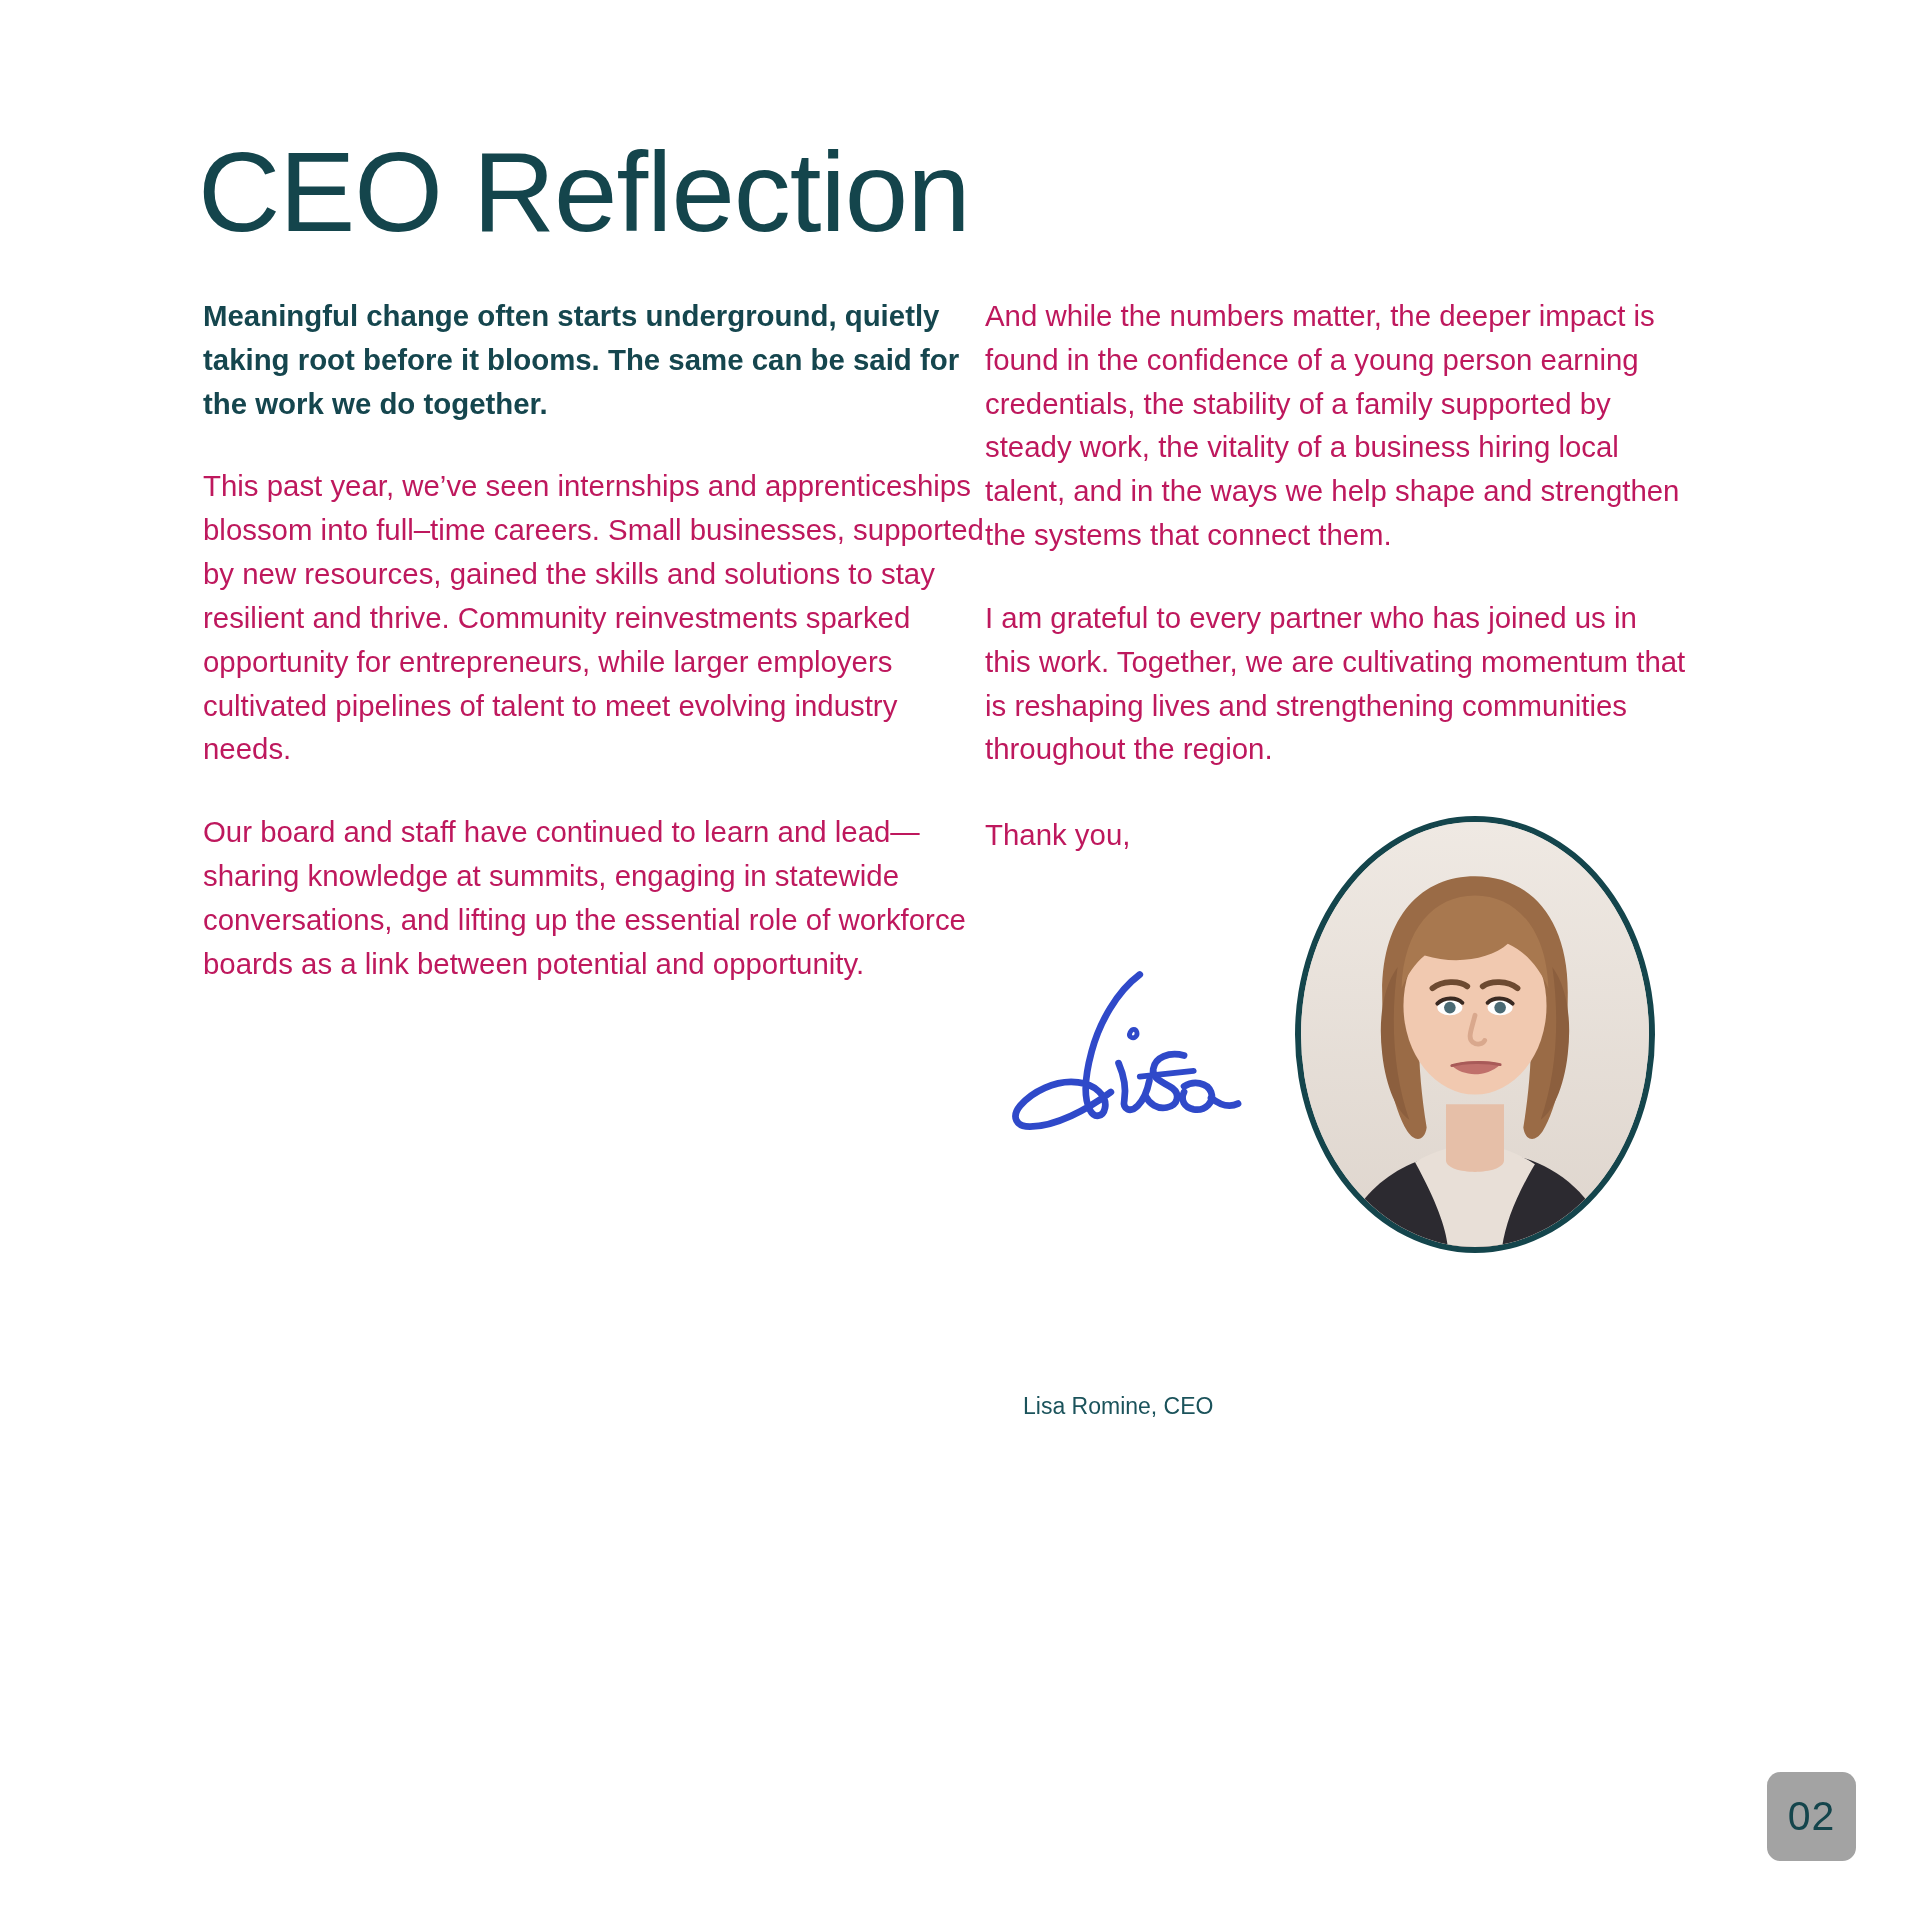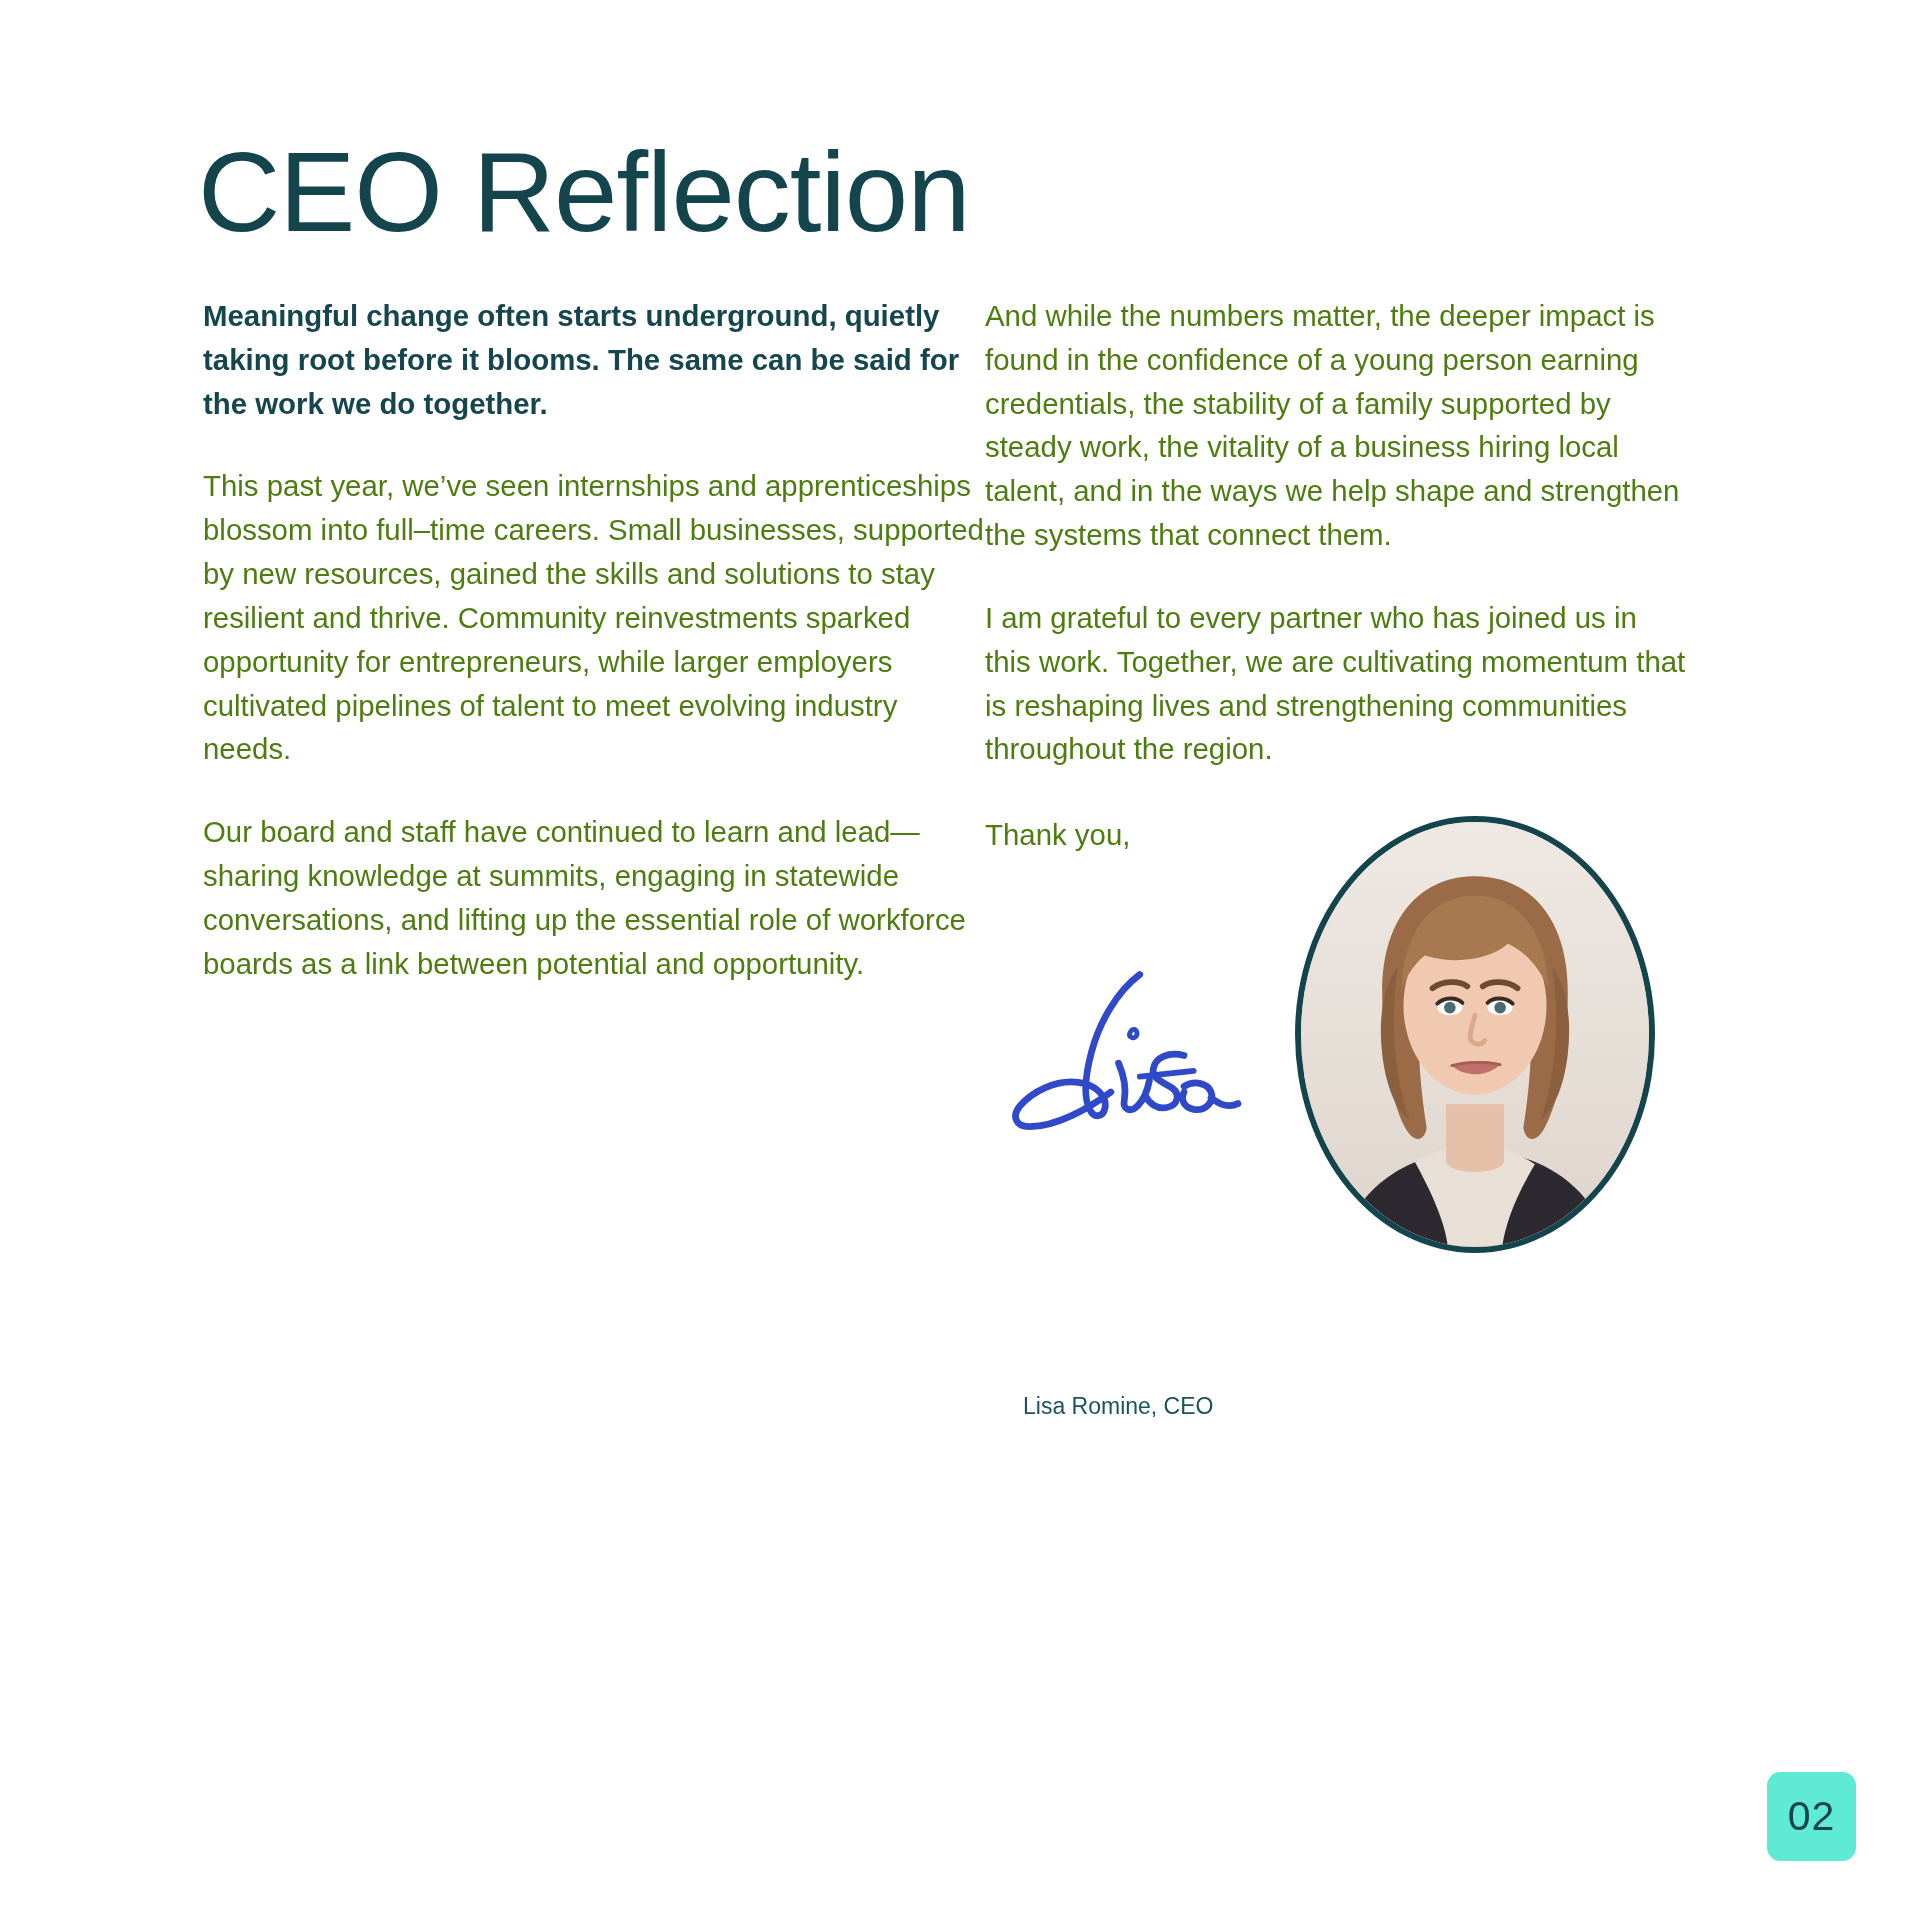--- a/index.html
+++ b/index.html
@@ -40,21 +40,21 @@
   }
   .col {
     width: 772px;
   }
   .col.left { width: 782px; }
   .col.right { width: 705px; }
   p {
     margin: 0 0 39px 0;
     font-size: 29.4px;
     line-height: 1.49;
-    color: #4d7c0f;
+    color: #be185d;
     font-weight: 400;
   }
   p.lead {
     font-weight: 700;
     color: #15464e;
   }
   p:last-child { margin-bottom: 0; }
 
   .thanks {
     margin-top: 42px;
@@ -96,21 +96,21 @@
     line-height: 1.45;
     color: #1b535b;
   }
   .page-number {
     position: absolute;
     right: 75px;
     bottom: 70px;
     width: 89px;
     height: 89px;
     border-radius: 13.5px;
-    background: #5eead4;
+    background: #a3a3a3;
     color: #14454c;
     display: flex;
     align-items: center;
     justify-content: center;
     font-size: 41px;
     letter-spacing: 1px;
   }
 </style>
 </head>
 <body>

